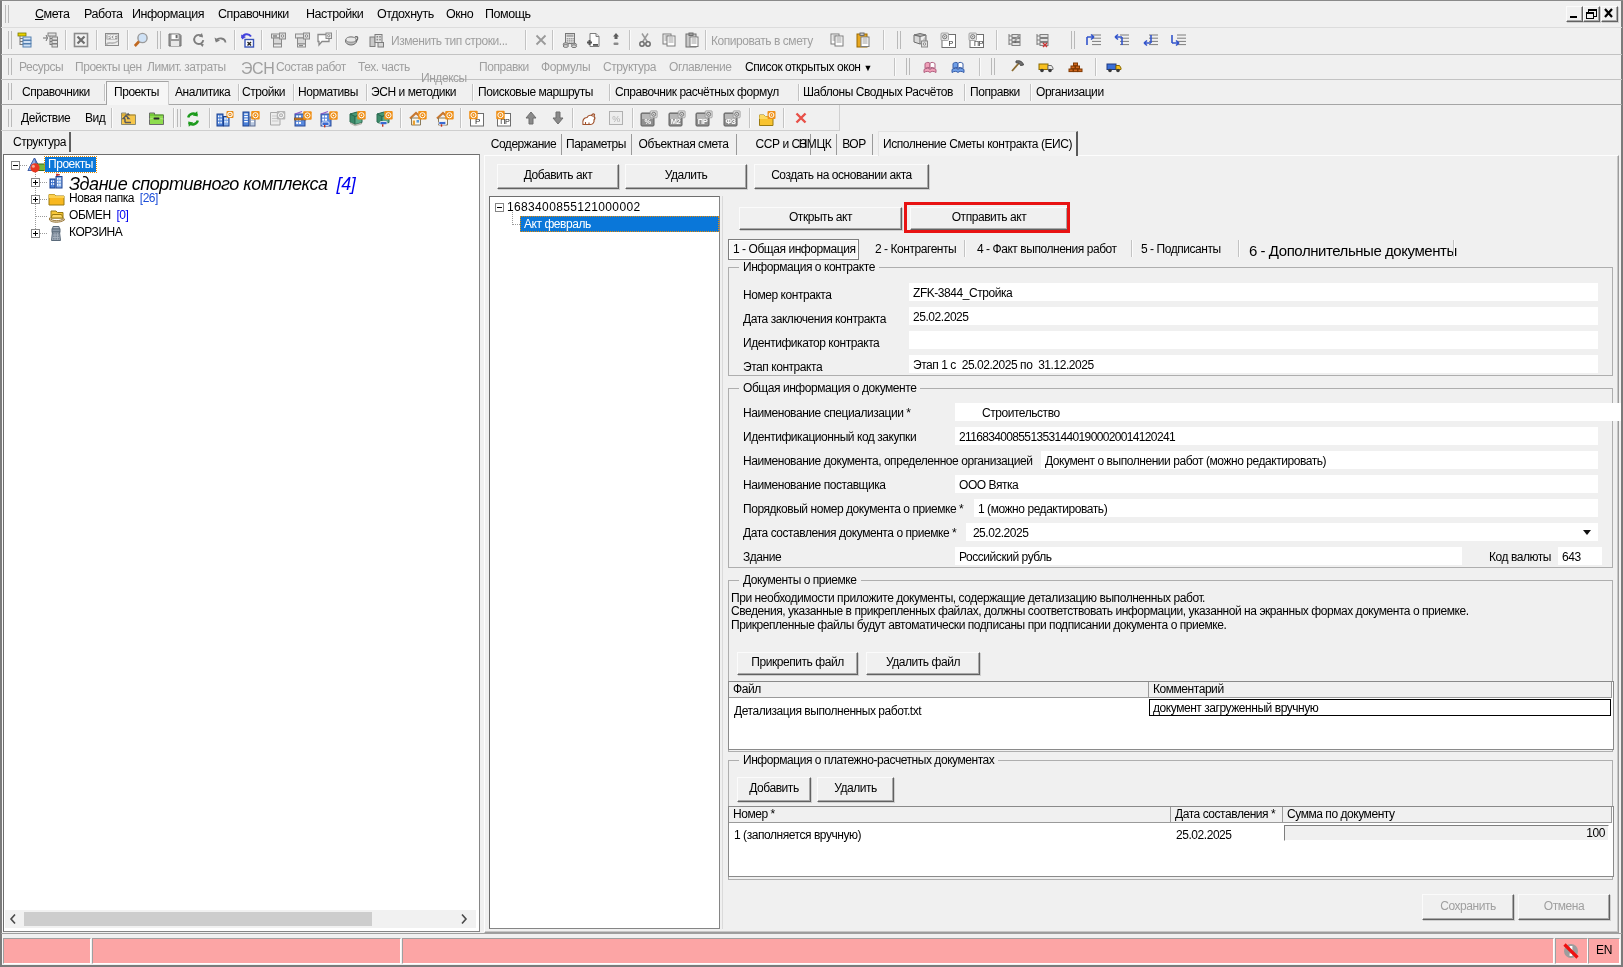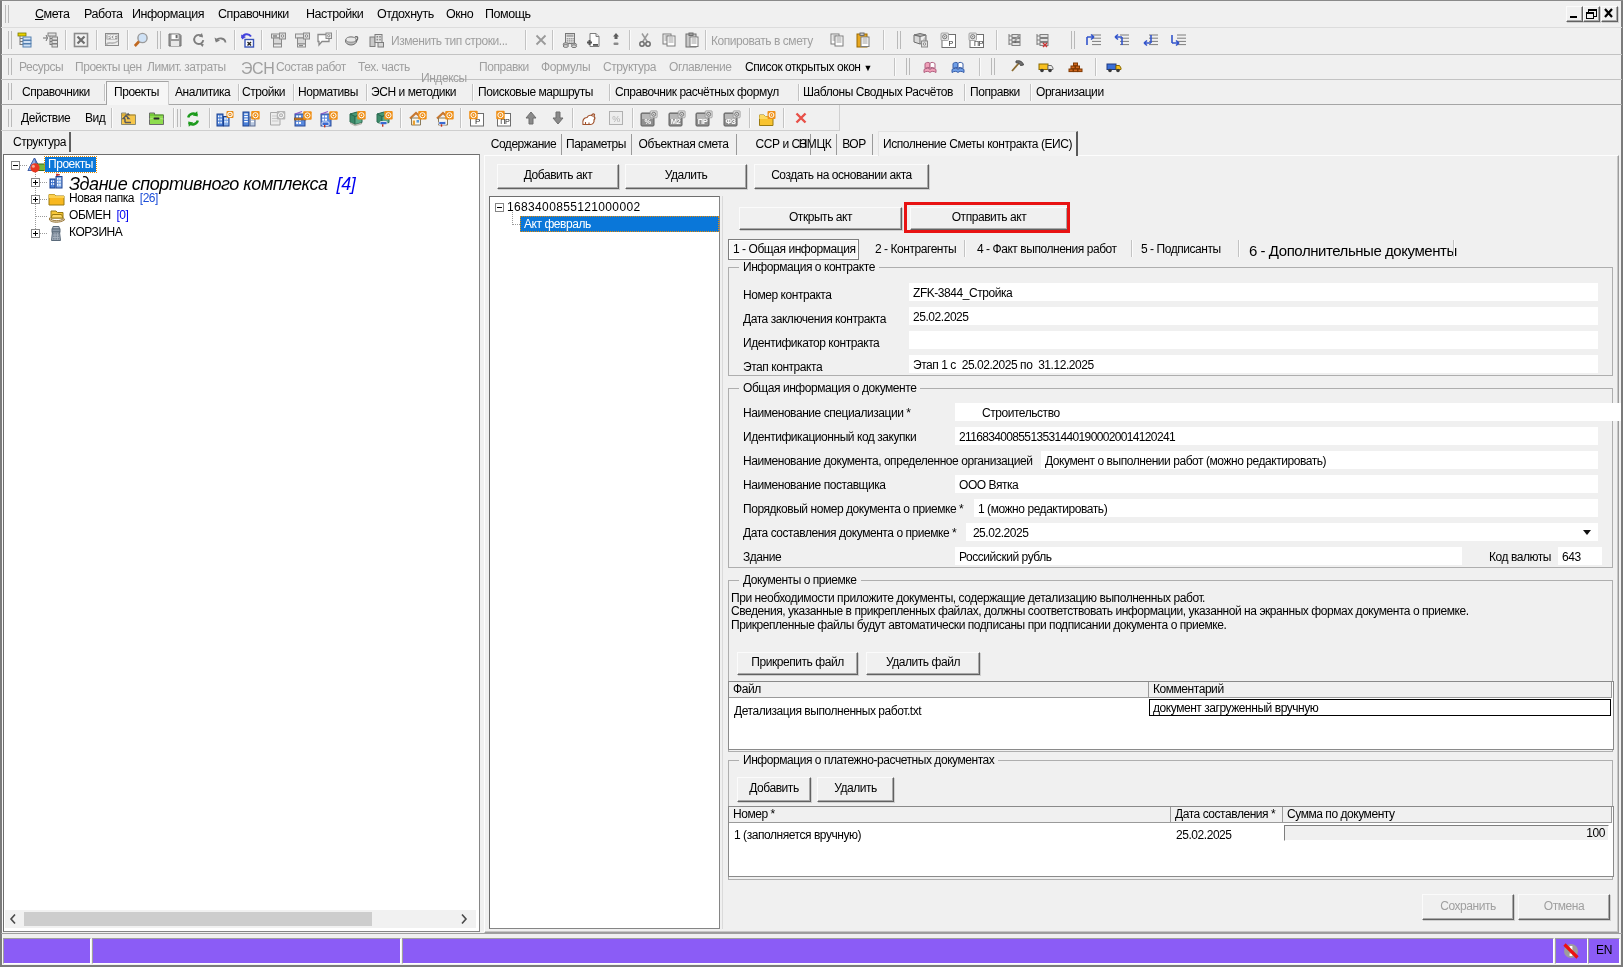--- a/index.html
+++ b/index.html
@@ -15,21 +15,21 @@
 .ic{position:absolute;width:22px;height:22px;}
 .ic svg{position:absolute;left:3px;top:3px;}
 svg{display:block;}
 .expbox{position:absolute;width:9px;height:9px;background:#fff;border:1px solid #868686;box-sizing:border-box;}.expbox i{position:absolute;left:1px;top:3px;width:5px;height:1px;background:#000;}.expbox.plus i:last-child{left:3px;top:1px;width:1px;height:5px;}
 .rtab{position:absolute;top:3px;height:21px;border-right:1px solid #9a9a9a;}
 .rtab span{display:block;text-align:center;font-size:12px;margin-top:3px;white-space:nowrap;}
 .rtab.active{top:0px;height:24px;background:#f3f3f3;z-index:2;border-right:2px solid #5a5a5a;border-top:1px solid #e2e2e2;border-left:1px solid #e2e2e2;}
 .rtab.active span{margin-top:5px;}
 .tbl{background:#fff;border:1px solid #8a8a8a;}
 .thead{position:absolute;height:16px;background:#f0f0f0;border-right:1px solid #9a9a9a;border-bottom:1px solid #9a9a9a;font-size:12px;line-height:15px;padding-left:4px;box-sizing:border-box;}
-.spanel{position:absolute;background:#8b5cf6;border:1px solid #fff;border-top-color:#9f9f9f;border-left-color:#9f9f9f;}
+.spanel{position:absolute;background:#fca5a5;border:1px solid #fff;border-top-color:#9f9f9f;border-left-color:#9f9f9f;}
 .btn.dis{color:#9f9f9f;}
 </style></head>
 <body>
 
 <div class="abs" style="left:0;top:0;width:2px;height:967px;background:#7b7b7b"></div>
 <div class="abs" style="left:2px;top:0;width:1px;height:967px;background:#f8f8f8"></div>
 <div class="abs" style="left:1621px;top:0;width:2px;height:967px;background:#7b7b7b"></div>
 <div class="abs" style="left:0;top:0;width:1623px;height:1px;background:#8a8a8a"></div>
 <div class="abs" style="left:0;top:965px;width:1623px;height:2px;background:#7b7b7b"></div>
 

